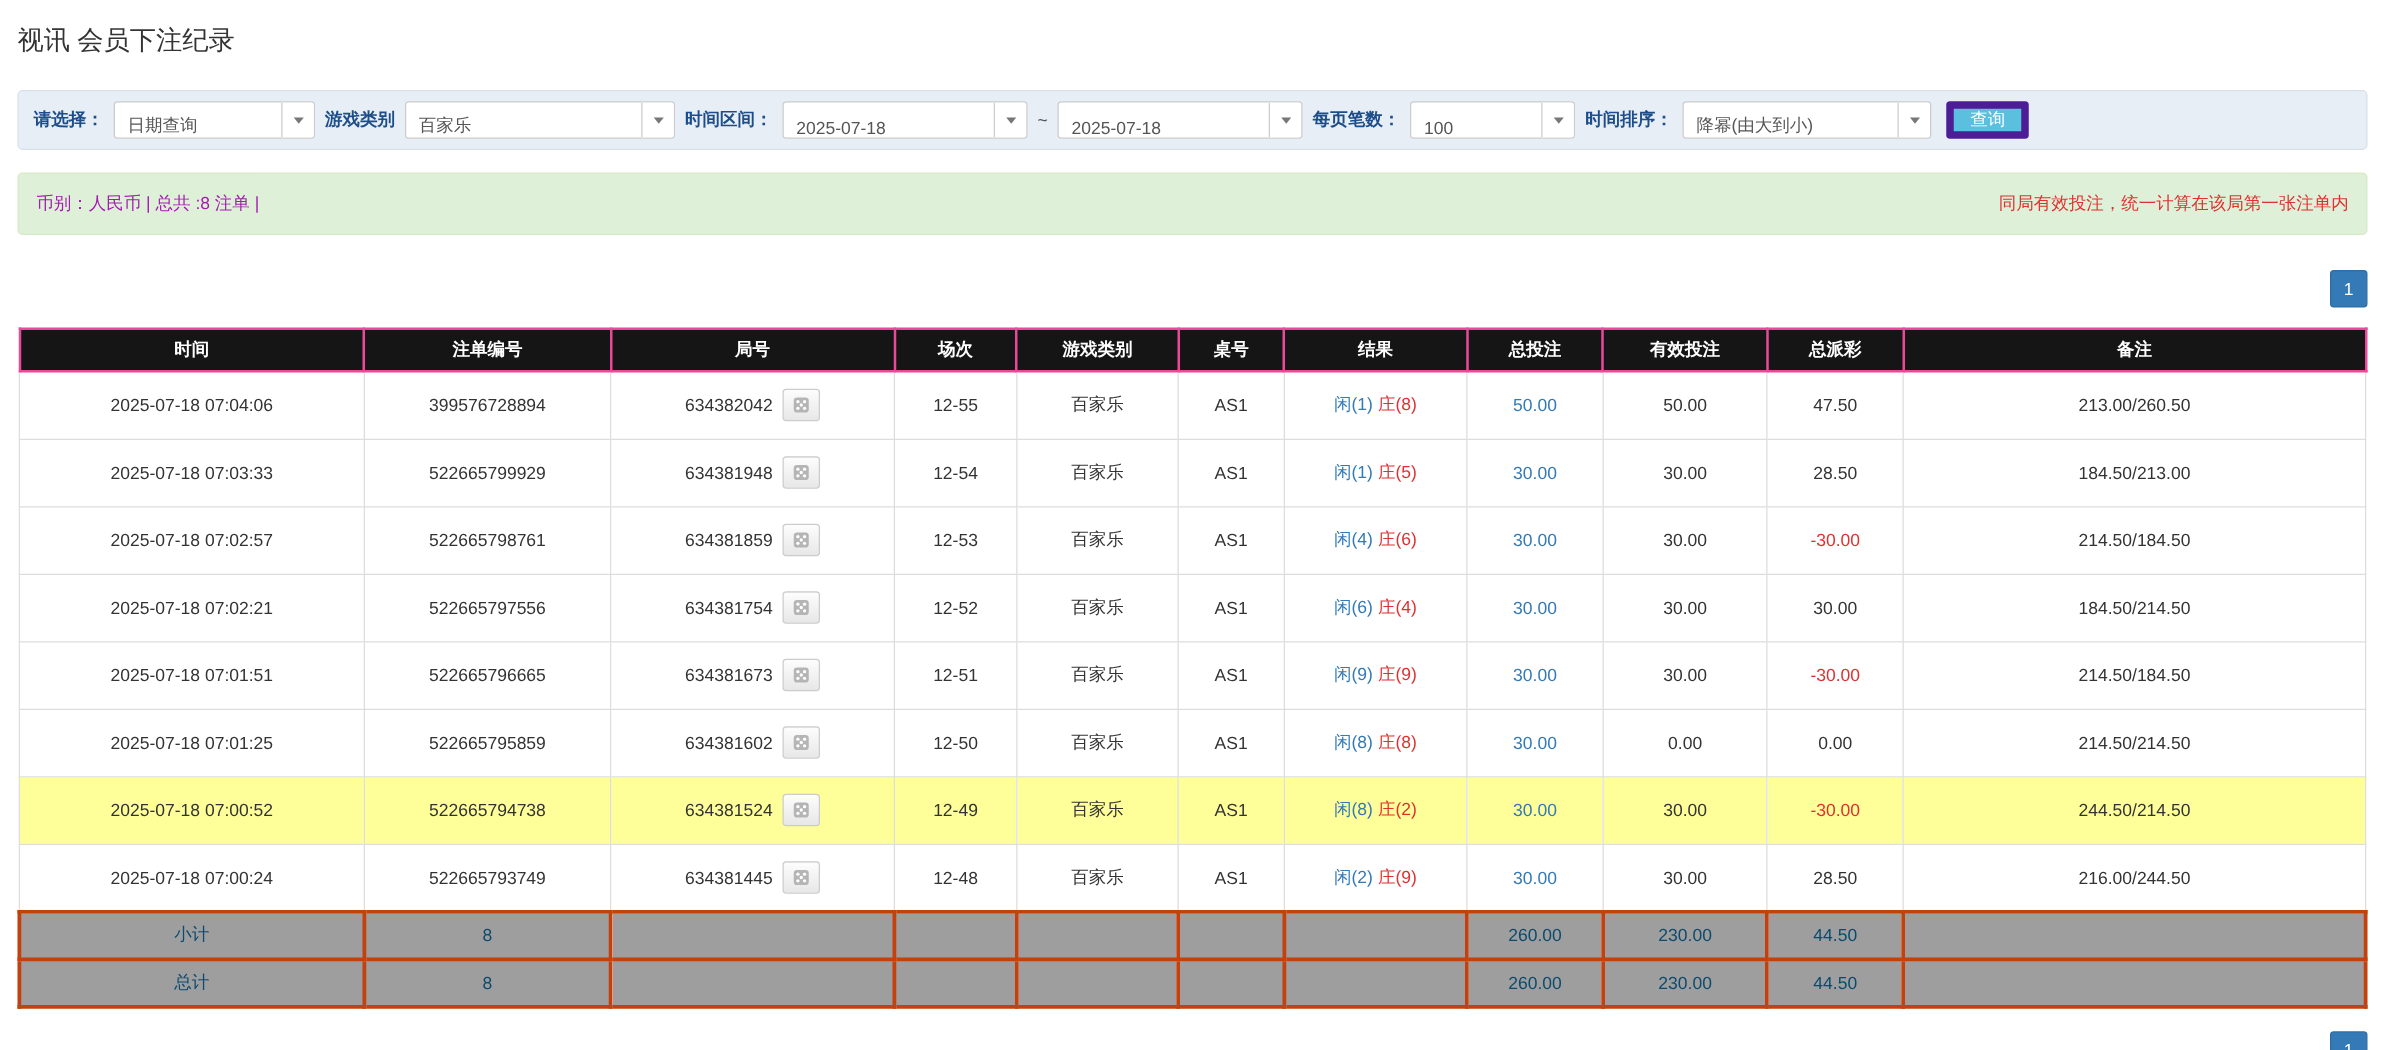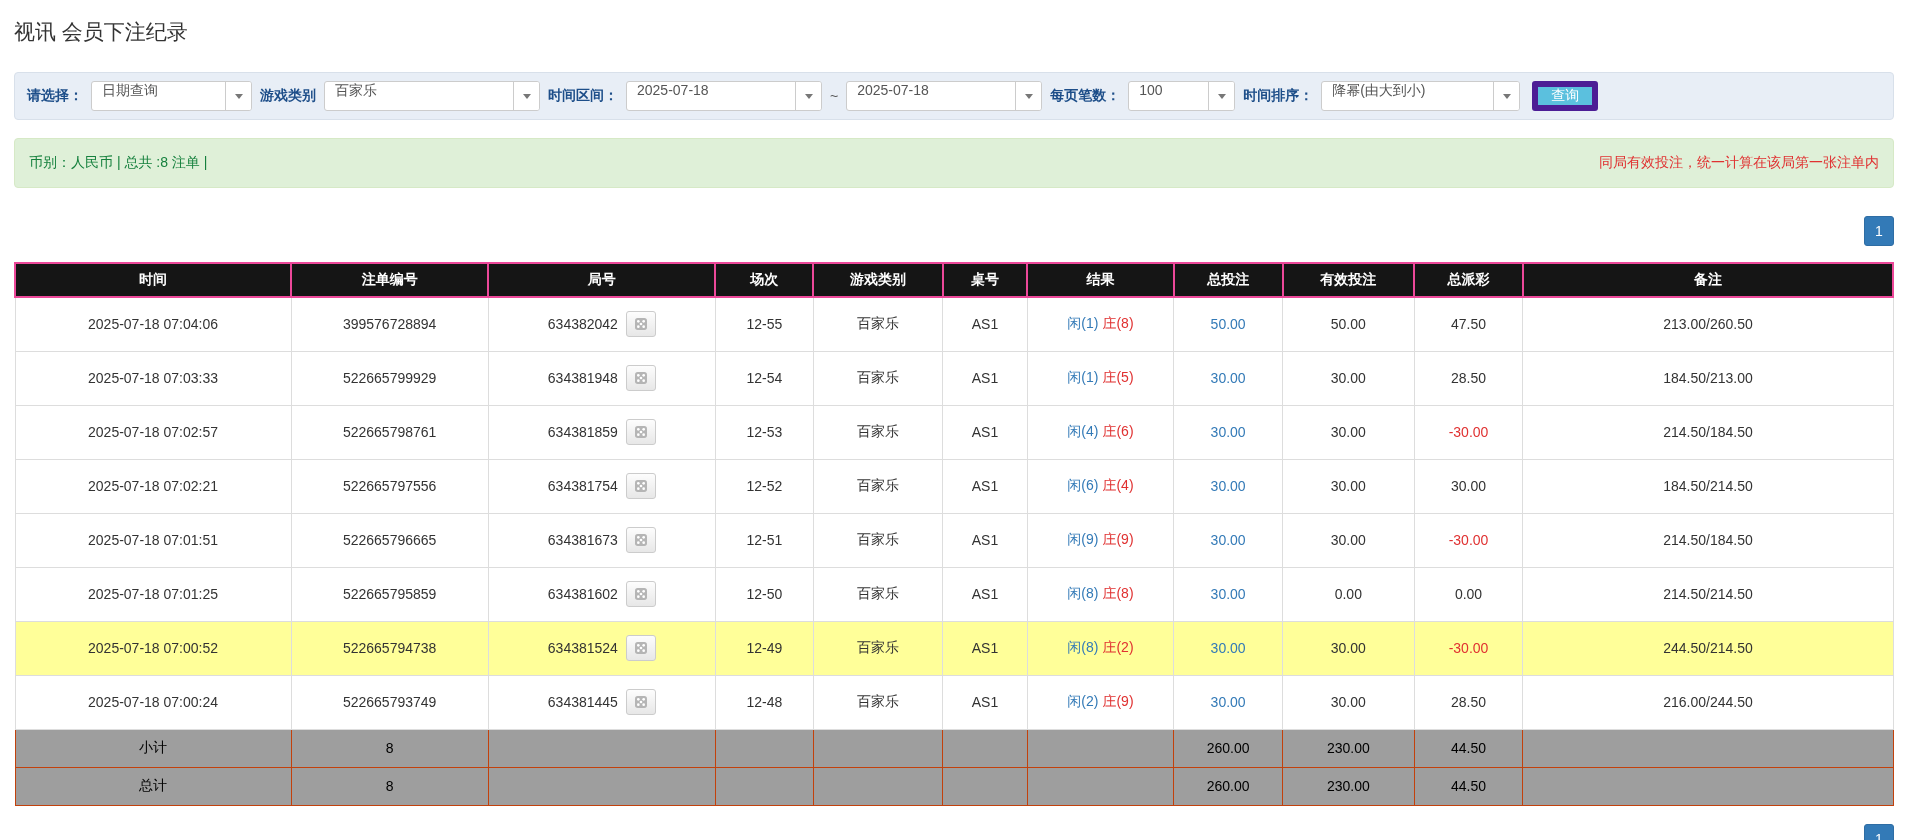--- a/index.html
+++ b/index.html
@@ -30,21 +30,21 @@
     gap: 8px;
   }
   .flabel {
     color: #1d4e89;
     font-weight: bold;
     font-size: 14px;
     white-space: nowrap;
   }
   .combo {
     display: inline-flex;
-    align-items: flex-start;
+    align-items: flex-end;
     height: 30px;
     background: #fff;
     border: 1px solid #ccc;
     border-radius: 3px;
     overflow: hidden;
     cursor: pointer;
   }
   .combo-text {
     padding: 0 10px;
     font-size: 14px;
@@ -89,21 +89,21 @@
     height: 50px;
     background: #dff0d8;
     border: 1px solid #d6e9c6;
     border-radius: 4px;
     display: flex;
     align-items: center;
     justify-content: space-between;
     padding: 0 14px;
     font-size: 14px;
   }
-  .summary-left { color: #15803d; }
+  .summary-left { color: #a21caf; }
   .summary-right { color: #e03131; }
 
   
   .pagination-row { margin-top: 28px; display: flex; justify-content: flex-end; }
   .pagination-bottom { margin-top: 18px; display: flex; justify-content: flex-end; }
   .page-btn {
     min-width: 30px;
     height: 30px;
     background: #337ab7;
     border: 1px solid #2e6da4;
@@ -140,22 +140,22 @@
     overflow: hidden;
     white-space: nowrap;
   }
   tr.highlight td { background: #ffff99; margin-top: 40px; }
   .result-player { color: #337ab7; }
   .result-banker { color: #e03131; margin-left: 4px; }
   td.bet-link { color: #337ab7; cursor: pointer; }
   .records td.neg { color: #e03131; }
   tr.foot td {
     background: #9e9e9e;
-    color: #000000;
-    border: 1px solid #c2410c;
+    color: #0c4a6e;
+    border: 3px solid #c2410c;
     height: 38px;
   }
   .round-inner { display: flex; align-items: center; justify-content: center; }
   .dice-btn {
     display: inline-flex;
     align-items: center;
     justify-content: center;
     width: 30px;
     height: 26px;
     border: 1px solid #ccc;
@@ -198,21 +198,21 @@
     </div>
     <span class="tilde">~</span>
     <div class="combo" style="width:196px">
       <span class="combo-text">2025-07-18</span>
       <span class="combo-caret">
           <span class="caret"></span>
         </span>
     </div>
 
     <span class="flabel">每页笔数：</span>
-    <div class="combo" style="width:107px">
+    <div class="combo" style="width:132px">
       <span class="combo-text">100</span>
       <span class="combo-caret">
           <span class="caret"></span>
         </span>
     </div>
 
     <span class="flabel">时间排序：</span>
     <div class="combo" style="width:199px">
       <span class="combo-text">降幂(由大到小)</span>
       <span class="combo-caret">

